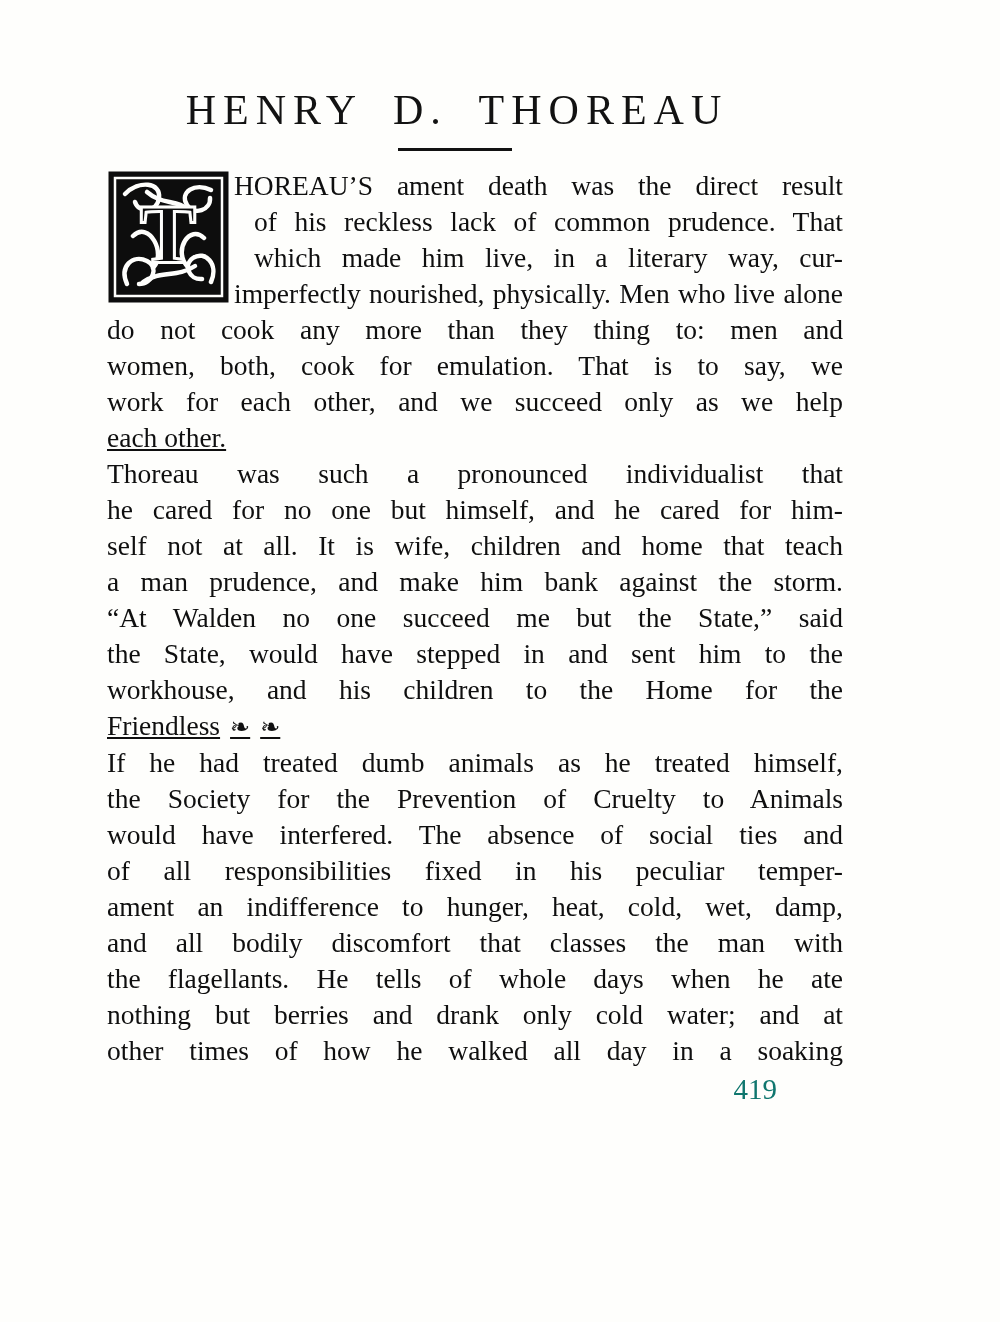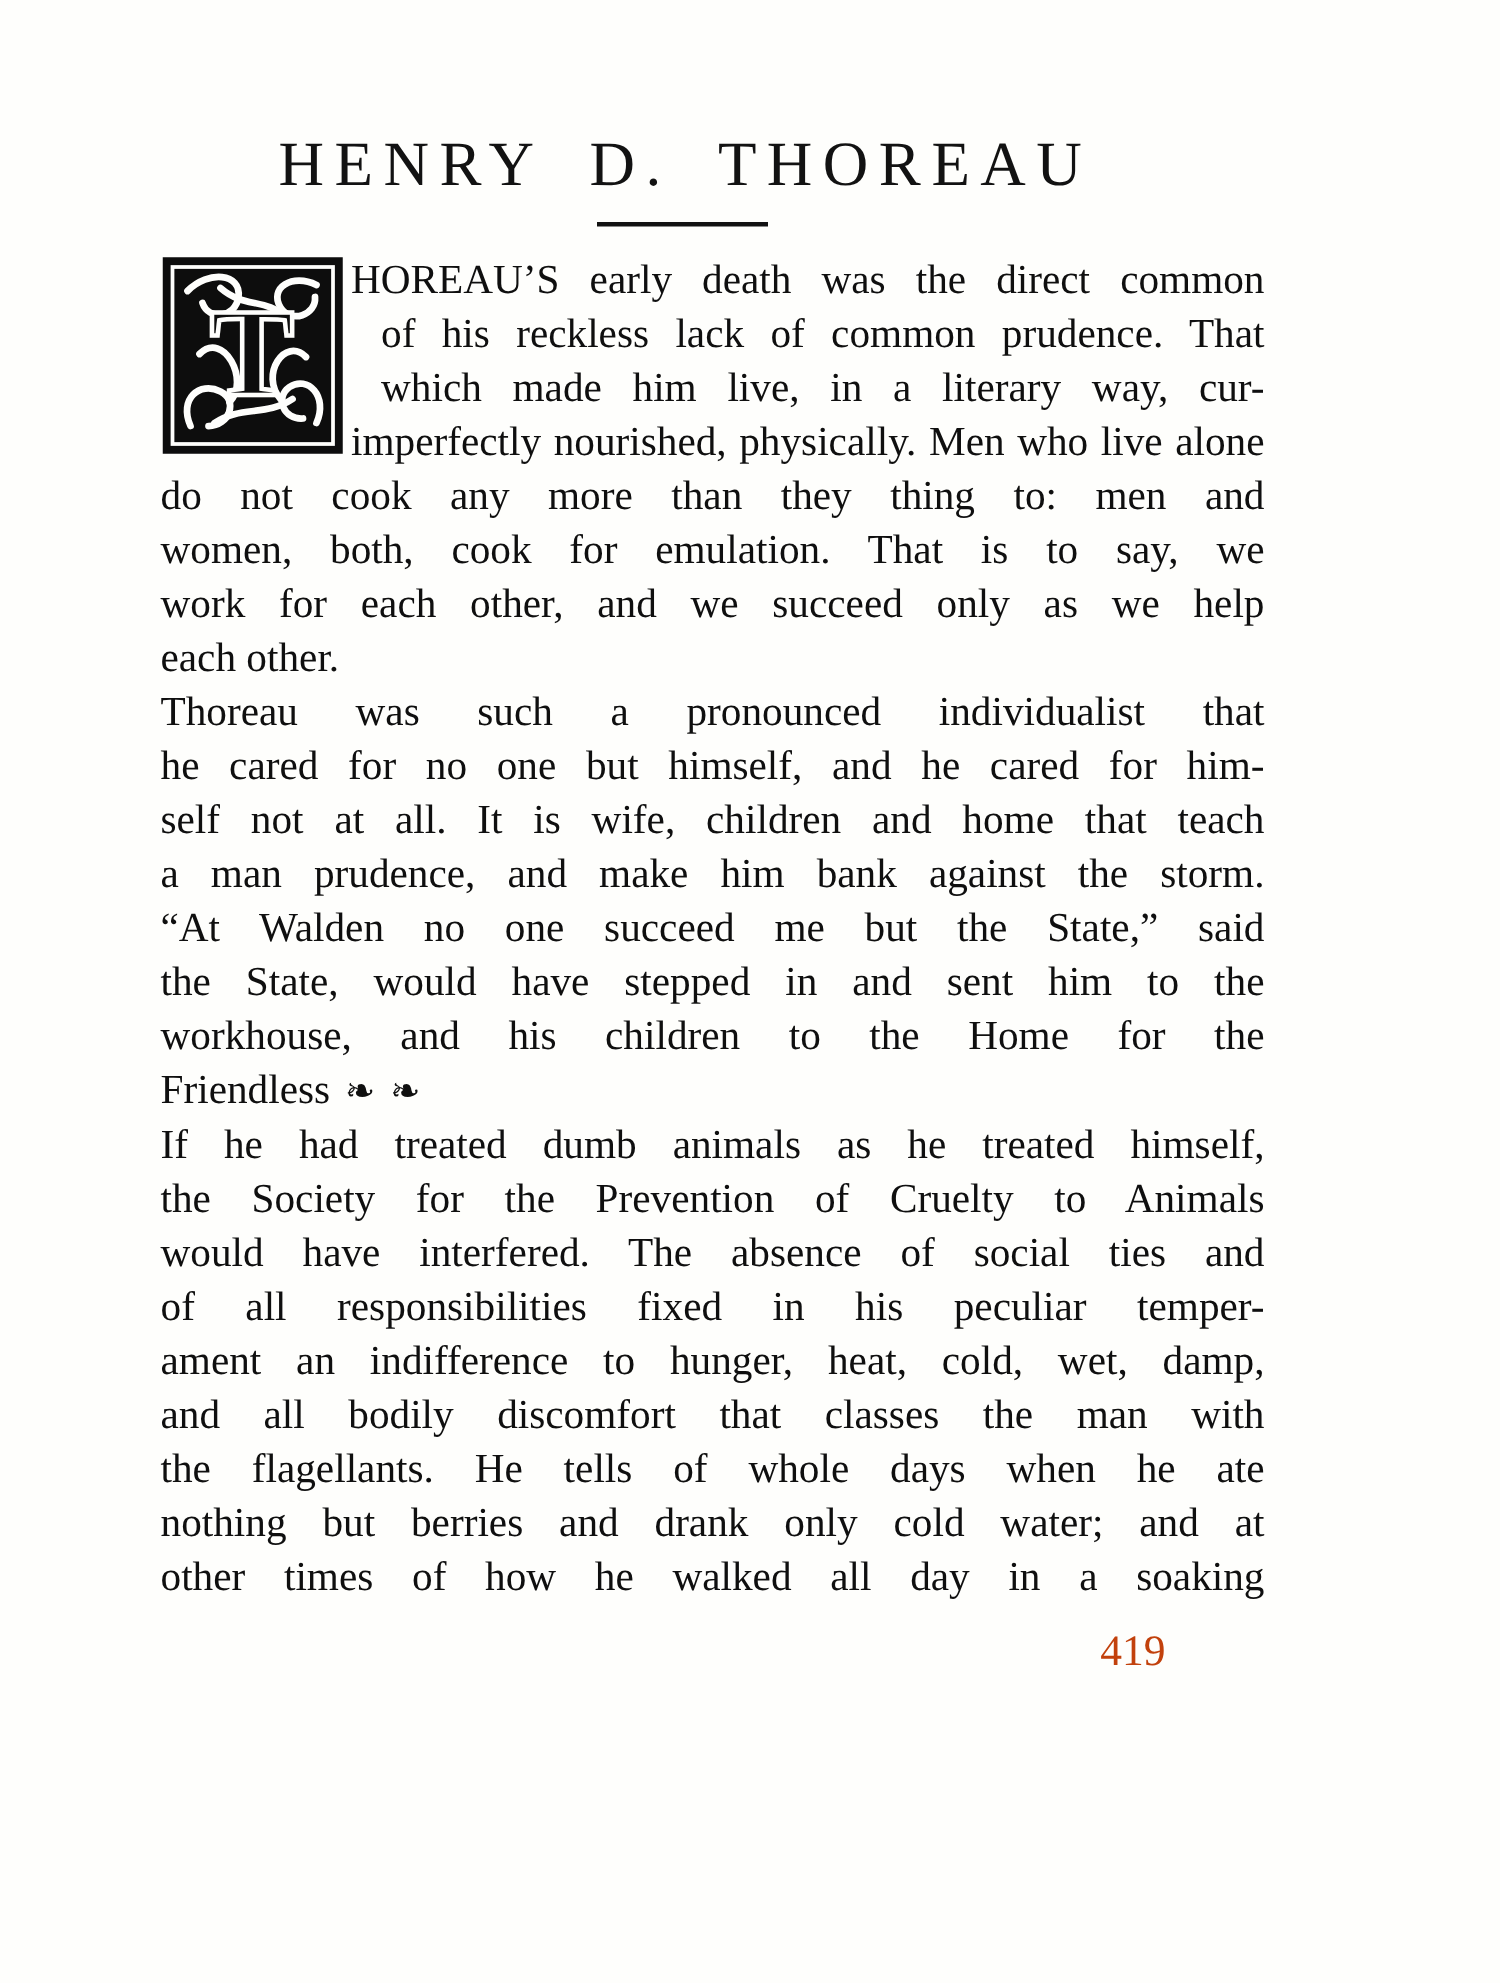--- a/index.html
+++ b/index.html
@@ -47,34 +47,35 @@
     margin: 2px 4px 4px 0;
   }
   .dropcap svg { display: block; width: 100%; height: 100%; }
   .line {
     text-align: justify;
     text-align-last: justify;
   }
   .line.unjust {
     text-align: center;
     text-align-last: left;
+    text-decoration: underline;
   }
   .line.indent { text-indent: 20px; }
   .fleuron {
     font-family: "DejaVu Sans", sans-serif;
     font-size: 24px;
     margin-left: 10px;
   }
   .page-number {
     text-align: right;
     padding-right: 66px;
-    margin-top: 14px;
+    margin-top: 2px;
     font-size: 29px;
     line-height: 36px;
-    color: #c2410c;
+    color: #0f766e;
   }
 </style>
 </head>
 <body>
 
 <div class="page">
 
   <h1 class="page-title">HENRY D. THOREAU</h1>
 
   <div class="title-rule"></div>
@@ -92,21 +93,21 @@
           <path d="M104,112 C112,94 98,80 86,88 C76,95 82,110 95,109"></path>
           <path d="M26,66 C42,50 60,84 46,98"></path>
           <path d="M97,68 C83,54 66,80 80,96"></path>
           <path d="M40,22 C56,36 70,28 84,42"></path>
           <path d="M36,112 C54,100 70,108 88,96"></path>
         </g>
         <text x="61" y="93" text-anchor="middle" font-family="Liberation Serif, serif" font-weight="bold" font-size="84" fill="#0d0d0d" stroke="#fefefc" stroke-width="3">T</text>
       </svg>
     </div>
 
-  <div class="line">HOREAU’S early death was the direct common</div>
+  <div class="line">HOREAU’S ament death was the direct result</div>
       <div class="line indent">of his reckless lack of common prudence. That</div>
       <div class="line indent">which made him live, in a literary way, cur-</div>
       <div class="line">imperfectly nourished, physically. Men who live alone</div>
       <div class="line">do not cook any more than they thing to: men and</div>
       <div class="line">women, both, cook for emulation. That is to say, we</div>
       <div class="line">work for each other, and we succeed only as we help</div>
       <div class="line unjust">each other.</div>
       <div class="line">Thoreau was such a pronounced individualist that</div>
       <div class="line">he cared for no one but himself, and he cared for him-</div>
       <div class="line">self not at all. It is wife, children and home that teach</div>

